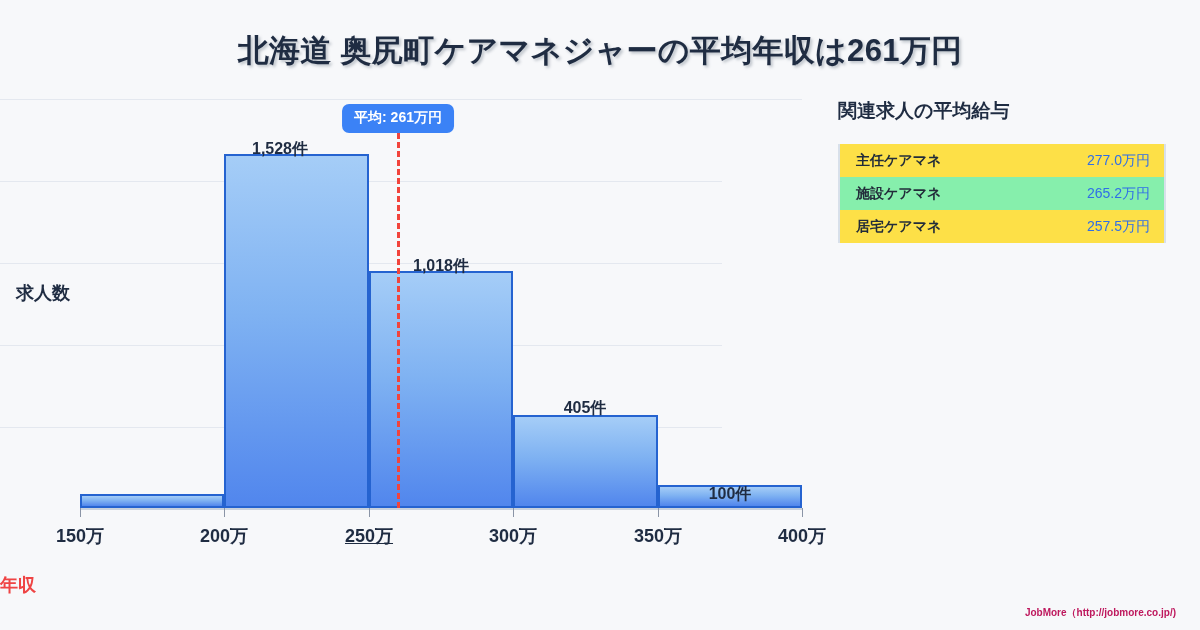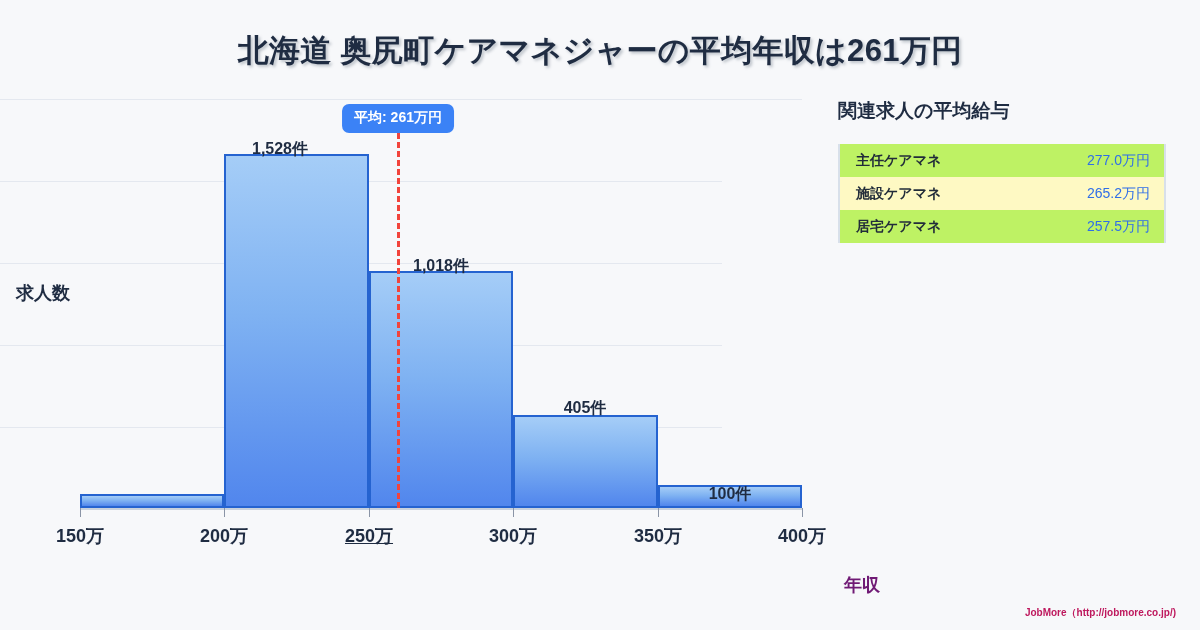--- a/index.html
+++ b/index.html
@@ -64,41 +64,41 @@
   }
 
   
   .y-axis-title{
     position:absolute;left:16px;top:281px;
     font-size:18px;font-weight:bold;color:#1f2c42;
     white-space:nowrap;
   }
   .x-axis-title{
     position:absolute;left:0;top:573px;width:880px;
-    text-align:right;
-    font-size:18px;font-weight:bold;color:#701a75;
+    text-align:left;
+    font-size:18px;font-weight:bold;color:#ef4444;
   }
 
   
   .sidebar{position:absolute;left:838px;top:98px;width:330px;}
   .sidebar-title{
     font-size:19px;font-weight:bold;color:#1f2c42;
     margin:0 0 20px 0;white-space:nowrap;
   }
   .sidebar-table{
     border-left:2px solid #d8e0ea;
     border-right:2px solid #d8e0ea;
     width:324px;
   }
   .srow{
     display:flex;align-items:center;justify-content:space-between;
     height:33px;padding:0 14px 0 16px;box-sizing:border-box;
   }
-  .srow.alt{background:#bef264;}
-  .srow.plain{background:#fef9c3;}
+  .srow.alt{background:#fde047;}
+  .srow.plain{background:#86efac;}
   .srow-label{font-size:14px;font-weight:bold;color:#222c3a;white-space:nowrap;}
   .srow-value{font-size:14px;font-weight:normal;color:#2f6ee8;white-space:nowrap;}
 
   
   .footer{
     position:absolute;right:24px;bottom:10px;
     font-size:10px;font-weight:bold;color:#be185d;
     white-space:nowrap;
   }
 </style>

